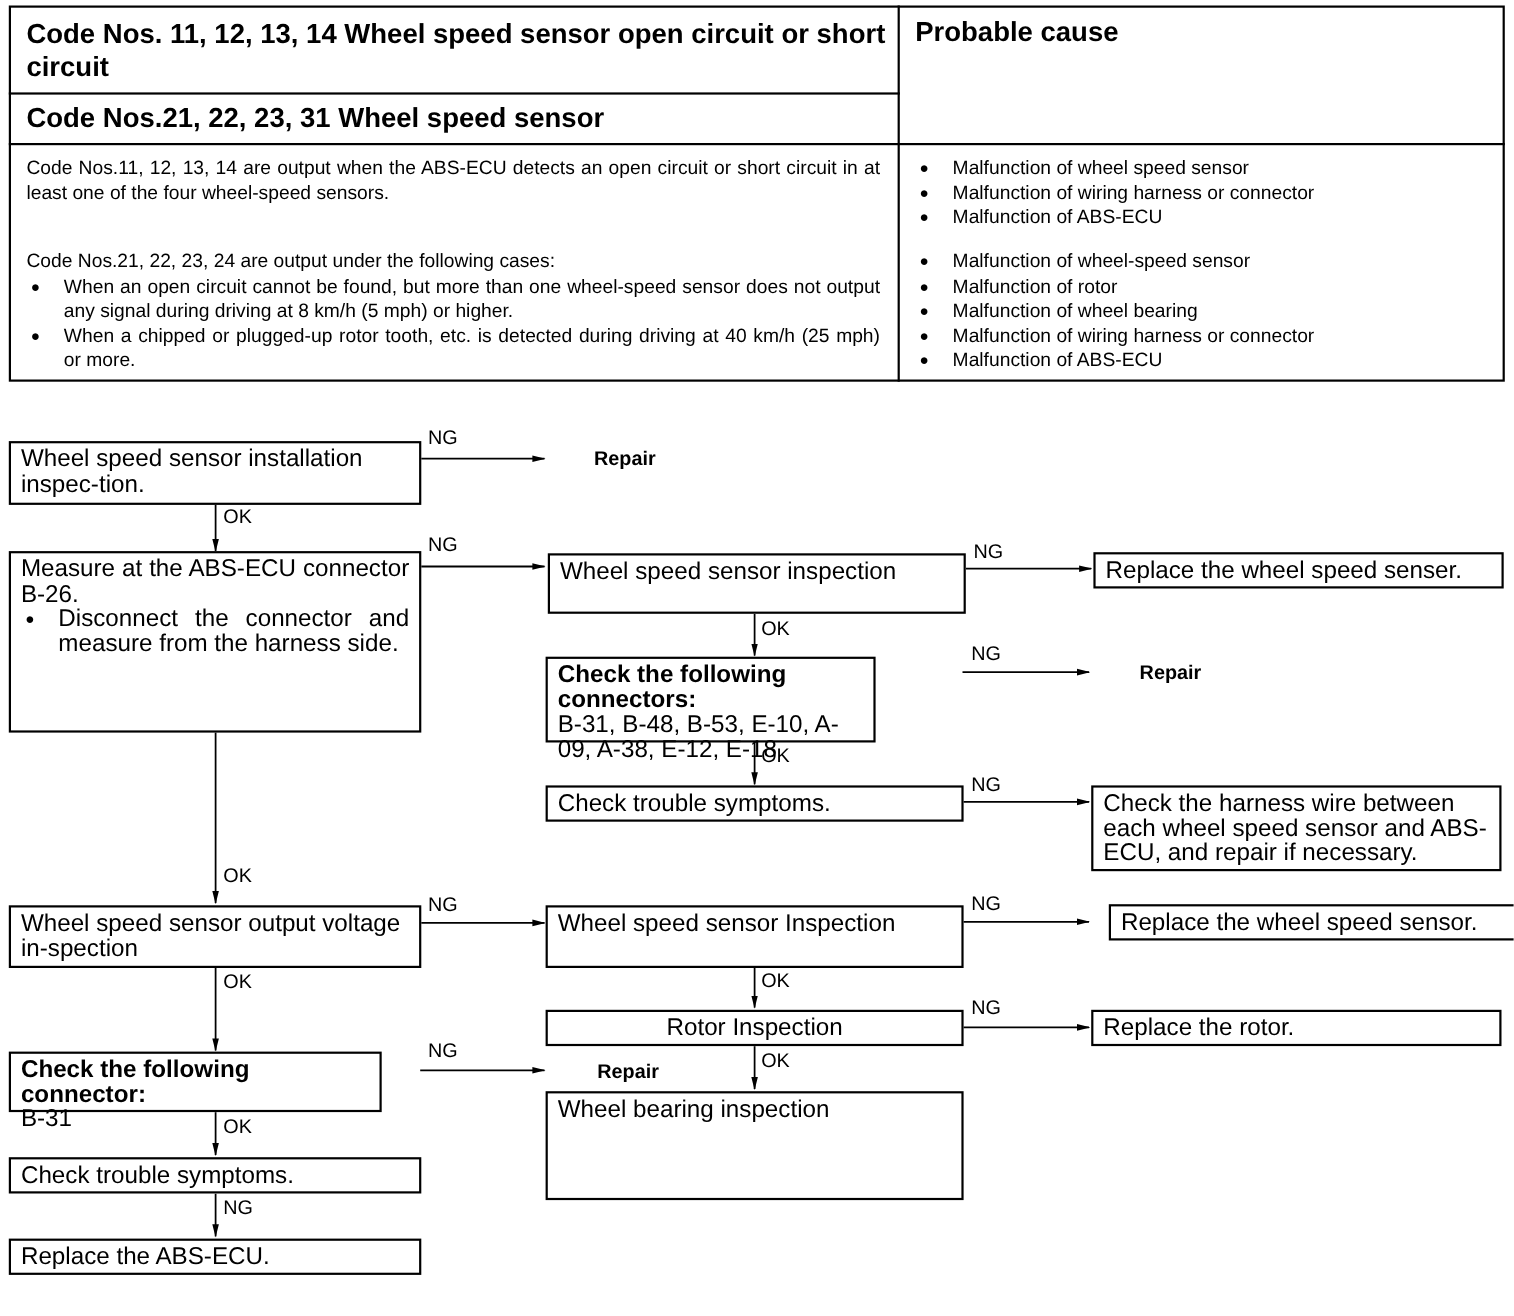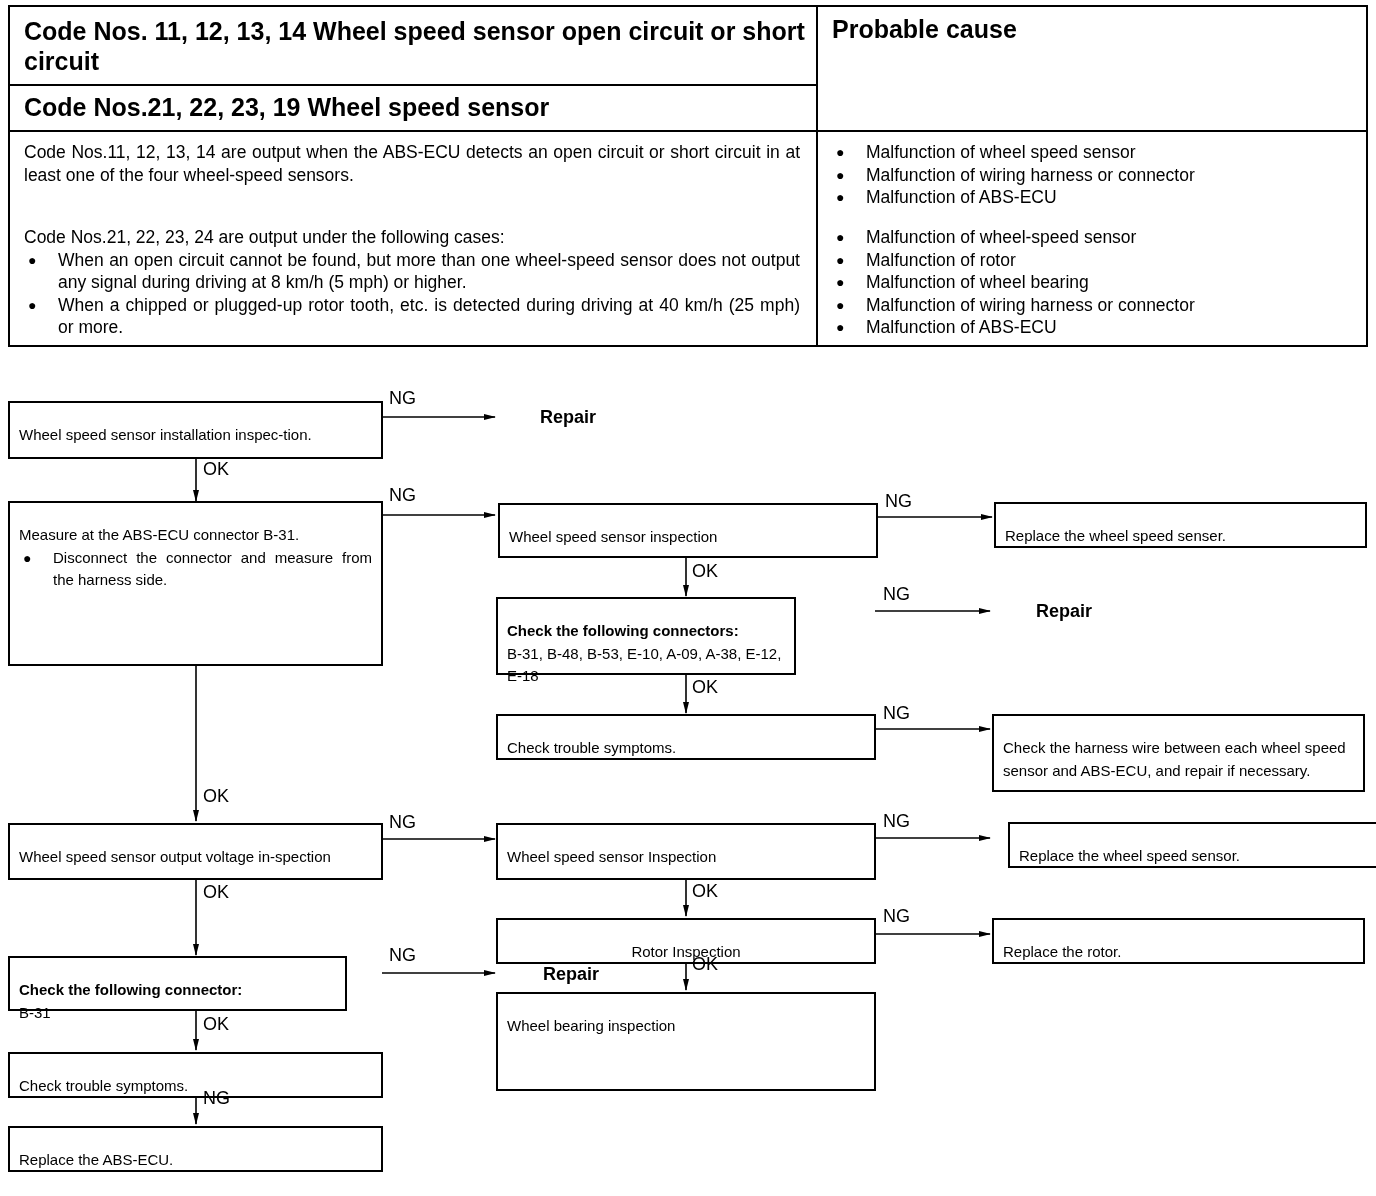--- a/index.html
+++ b/index.html
@@ -13,37 +13,37 @@
   .tbl-hline2 { position: absolute; left: 8px; top: 130px; width: 1360px; height: 2px; background: #000; }
   .hdr-title { position: absolute; font-weight: bold; font-size: 25px; line-height: 30px; }
   .body-text { position: absolute; font-size: 17.5px; line-height: 22.5px; }
   .bullet-list { list-style: none; margin: 0; padding: 0; }
   .bullet-list li { position: relative; padding-left: 34px; }
   .bullet-list li::before { content: "\25CF"; position: absolute; left: 4px; top: 0; font-size: 14px; }
   .cause-list li { padding-left: 48px; }
   .cause-list li::before { left: 18px; }
   
   .box { position: absolute; border: 2px solid #000; box-sizing: border-box; background: #fff;
-         font-size: 15px; line-height: 22.5px; padding: 21px 9px; }
+         font-size: 22px; line-height: 22.5px; padding: 3px 9px; }
   .box .bold { font-weight: bold; }
   .box .justify { text-align: justify; }
   .lbl { position: absolute; font-size: 18px; line-height: 20px; }
   .repair { position: absolute; font-size: 18px; font-weight: bold; line-height: 22px; margin-left: 35px; }
   svg.wires { position: absolute; left: 0; top: 0; }
 </style>
 </head>
 <body>
 
 <div class="tbl-outer"></div>
 <div class="tbl-vline"></div>
 <div class="tbl-hline1"></div>
 <div class="tbl-hline2"></div>
 
 <div class="hdr-title" style="left:24px; top:16px; width:790px;">Code Nos. 11, 12, 13, 14 Wheel speed sensor open circuit or short circuit</div>
-<div class="hdr-title" style="left:24px; top:92px; width:790px;">Code Nos.21, 22, 23, 19 Wheel speed sensor</div>
+<div class="hdr-title" style="left:24px; top:92px; width:790px;">Code Nos.21, 22, 23, 31 Wheel speed sensor</div>
 <div class="hdr-title" style="left:832px; top:14px;">Probable cause</div>
 
 <div class="body-text" style="left:24px; top:141px; width:776px; text-align:justify;">Code Nos.11, 12, 13, 14 are output when the ABS-ECU detects an open circuit or short circuit in at least one of the four wheel-speed sensors.</div>
 <div class="body-text" style="left:24px; top:226px; width:776px;">
   <div>Code Nos.21, 22, 23, 24 are output under the following cases:</div>
   <ul class="bullet-list" style="text-align:justify;">
     <li>When an open circuit cannot be found, but more than one wheel-speed sensor does not output any signal during driving at 8 km/h (5 mph) or higher.</li>
     <li>When a chipped or plugged-up rotor tooth, etc. is detected during driving at 40 km/h (25 mph) or more.</li>
   </ul>
 </div>
@@ -91,21 +91,21 @@
     <line x1="875" y1="838" x2="990" y2="838" marker-end="url(#arr)"></line>
     <line x1="875" y1="934" x2="990" y2="934" marker-end="url(#arr)"></line>
   </g>
 </svg>
 
 <div class="box" style="left:8px; top:401px; width:375px; height:58px;">
   <div>Wheel speed sensor installation inspec-tion.</div>
 </div>
 
 <div class="box" style="left:8px; top:501px; width:375px; height:165px;">
-  <div class="justify">Measure at the ABS-ECU connector B-31.</div>
+  <div class="justify">Measure at the ABS-ECU connector B-26.</div>
   <ul class="bullet-list" style="text-align:justify;">
     <li>Disconnect the connector and measure from the harness side.</li>
   </ul>
 </div>
 
 <div class="box" style="left:8px; top:823px; width:375px; height:57px;">
   <div>Wheel speed sensor output voltage in-spection</div>
 </div>
 
 <div class="box" style="left:8px; top:956px; width:339px; height:55px;">

